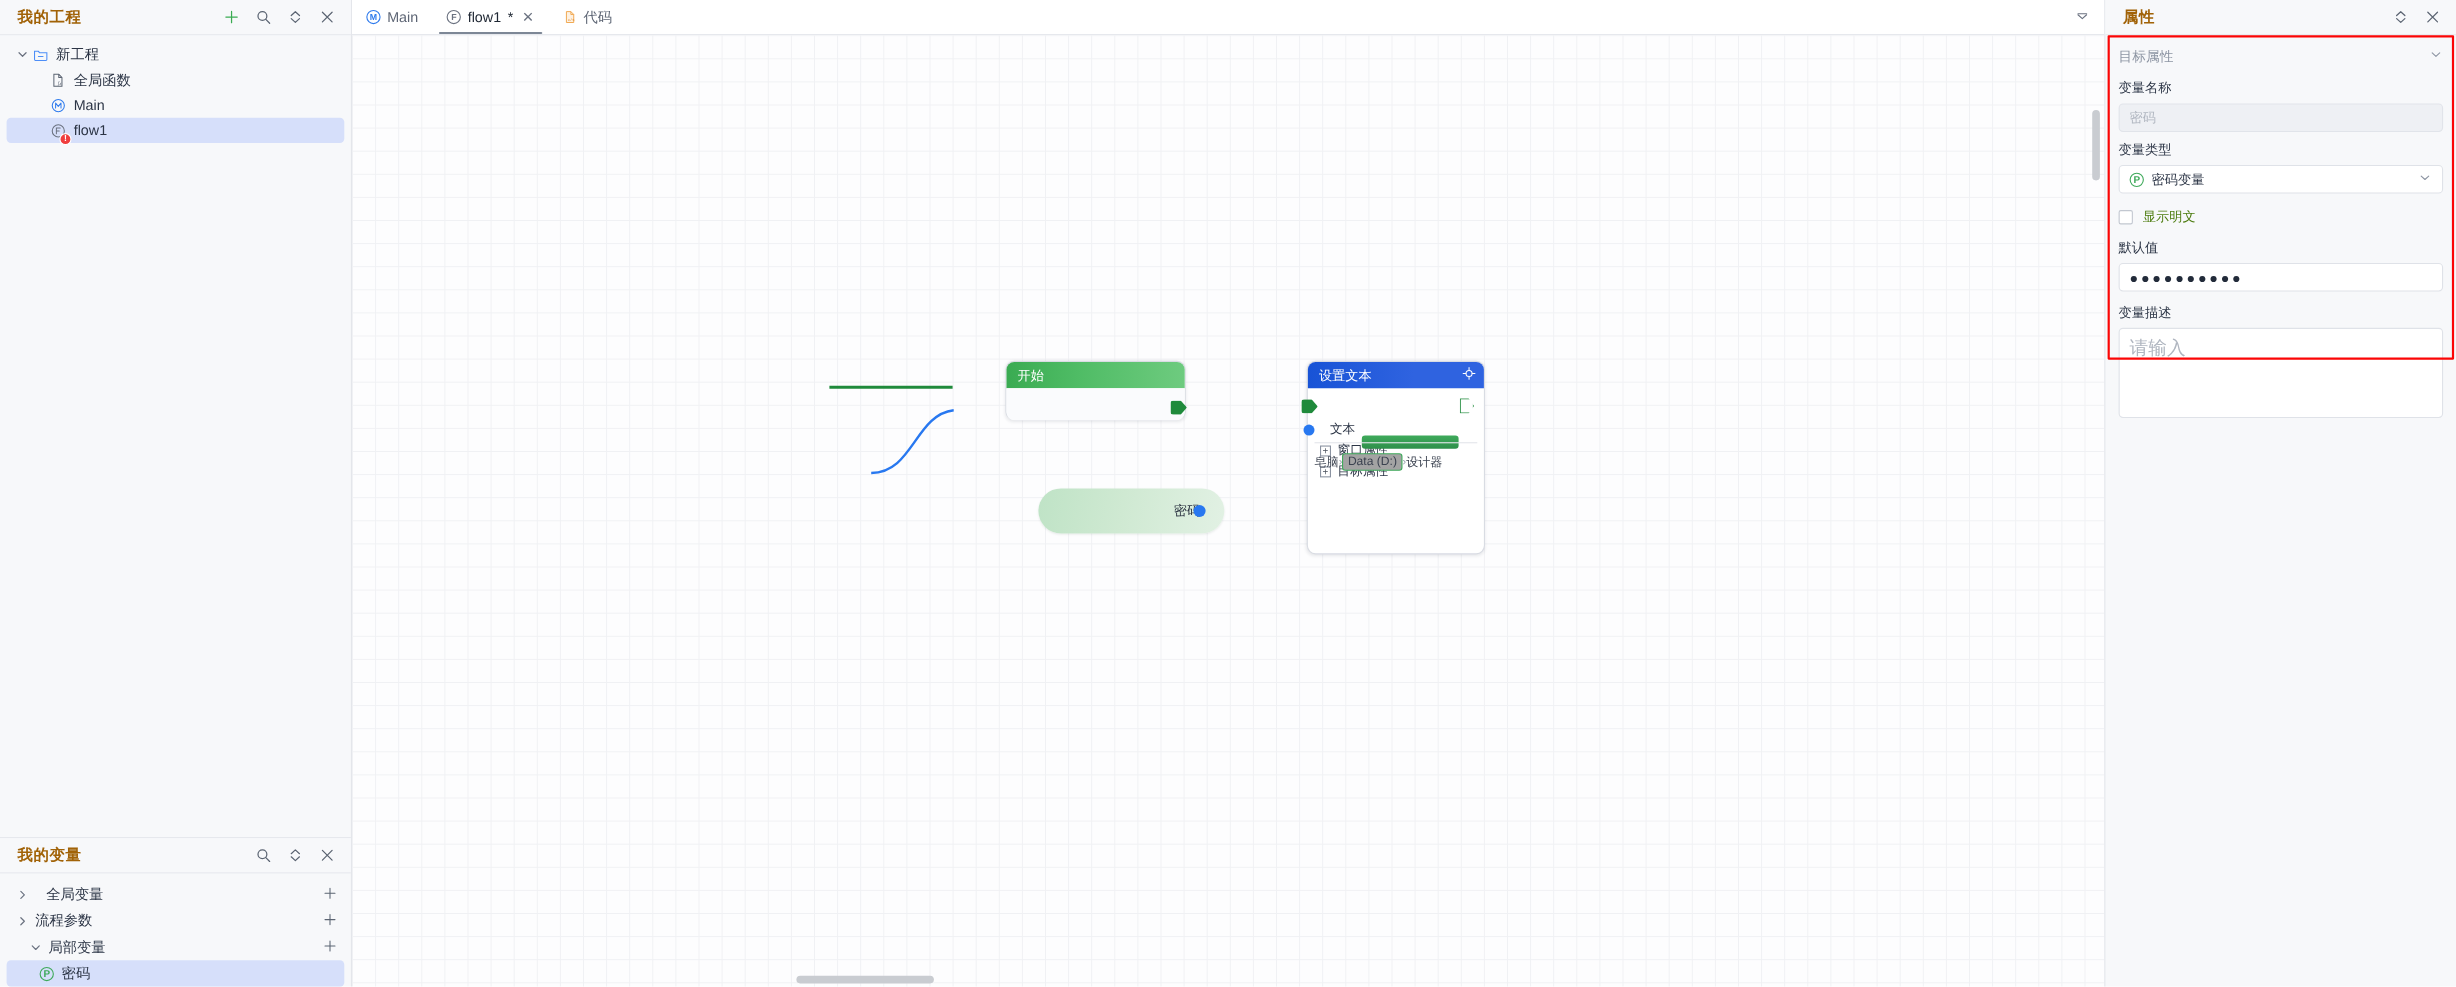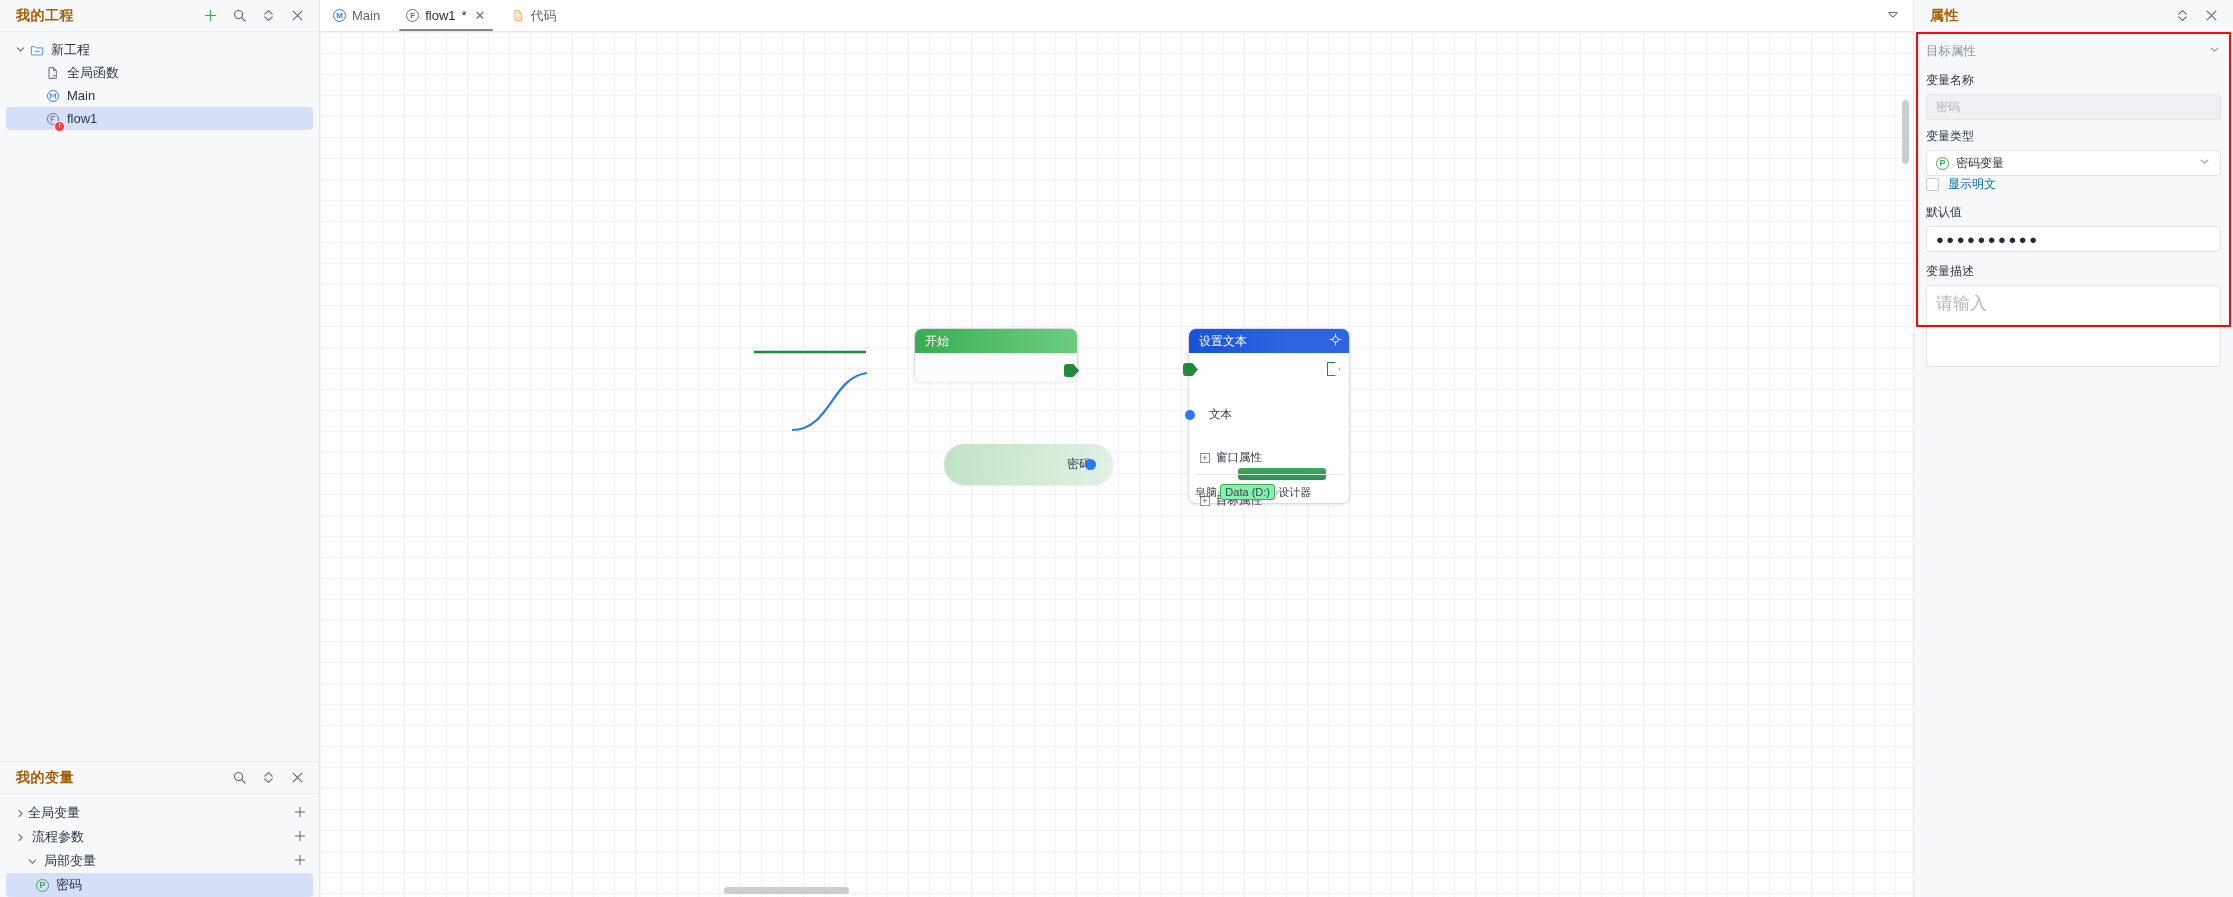--- a/index.html
+++ b/index.html
@@ -147,21 +147,21 @@
     position:absolute; left:-6px; top:4px;
     width:15px; height:13px; background:#1f8a3b;
     clip-path: polygon(0 0, 62% 0, 100% 50%, 62% 100%, 0 100%);
     border-radius: 3px 0 0 3px;
   }
   .port-out-shape {
     position:absolute; right: 9px; top: 3px;
     width:13px; height:14px; border:1.4px solid #1f8a3b; background:#fff;
     clip-path: polygon(0 0, 62% 0, 100% 50%, 62% 100%, 0 100%);
   }
-  .row-prop { height: 19px; display:flex; align-items:center; font-size:11.5px; color:#2b3445; padding-left:16px; position:relative;margin-top:24px;}
+  .row-prop { height: 19px; display:flex; align-items:center; font-size:11.5px; color:#2b3445; padding-left:16px; position:relative;}
   .dot-blue {
     position:absolute; left:-4px; top:5px; width:10px; height:10px; border-radius:50%;
     background:#2878f0;
   }
   .expander {
     width:10px; height:10px; border:1px solid #8b93a1; background:#fff;
     display:inline-flex; align-items:center; justify-content:center;
     font-size:9px; line-height:8px; color:#4a515d; margin-right:6px; flex:0 0 10px;
   }
   .settext-preview {
@@ -171,21 +171,21 @@
   .preview-greenbar {
     position:absolute; left: 49px; top: 8px; width: 88px; height: 12px;
     background: linear-gradient(180deg,#3faa5b,#2e8f4a); border-radius:3px;
   }
   .preview-line { position:absolute; left:6px; right:6px; top:14px; height:1px; background:#e3e5ea;}
   .preview-crumbs {
     position:absolute; left: 6px; right: 4px; top: 22px; height: 20px;
     display:flex; align-items:center; gap:0; font-size:11px; color:#3b4250;
   }
   .crumb-sel {
-    background:#86efac; border:1.2px solid #3faa5b; border-radius:3px;
+    background:#a3a3a3; border:1.2px solid #3faa5b; border-radius:3px;
     padding: 1px 4px; display:flex; align-items:center; gap:4px;
   }
   .crumb-sep { color:#9aa2ae; font-size:10px; }
 
   .node-var {
     left: 624px; top: 412px; width: 169px; height: 41px;
     border-radius: 21px;
     background: linear-gradient(100deg, #bfe3c6 0%, #cfe9d2 45%, #e2f1e4 100%);
     display:flex; align-items:center; justify-content:flex-end;
     padding-right: 22px; gap: 10px;
@@ -228,22 +228,22 @@
     background:#eef0f4; display:flex; align-items:center;
     padding: 0 9px; font-size:12px; color:#b0b6c0;
   }
   .select-box {
     height: 26px; border-radius:4px; border:1px solid #dfe2e8; background:#fff;
     display:flex; align-items:center; gap:7px; padding: 0 9px;
     font-size: 12px; color:#2b3445; cursor:pointer;
   }
   .select-box .chev { margin-left:auto; }
   .checkbox-row {
-    display:flex; align-items:center; gap:9px; margin-top: 0;
-    font-size: 12px; color:#0369a1; cursor:pointer;
+    display:flex; align-items:center; gap:9px; margin-top: 13px;
+    font-size: 12px; color:#4d7c0f; cursor:pointer;
   }
   .checkbox {
     width:13px; height:13px; border:1px solid #c2c7d0; border-radius:2px; background:#fff;
   }
   .pwd-input {
     height: 26px; border-radius:4px; border:1px solid #dfe2e8; background:#fff;
     display:flex; align-items:center; padding: 0 9px;
     letter-spacing: 2.5px; font-size: 13px; color:#222b3a;
   }
   .textarea {
@@ -375,21 +375,21 @@
         </div>
       </div>
 
       <div style="padding-top:7px;">
         <div class="var-group" style="padding-left:12px;">
           <span class="caret">
             <svg viewBox="0 0 12 12" width="11" height="11">
                 <path d="M4.3 2.5 7.8 6l-3.5 3.5" stroke="#6b7280" stroke-width="1.2" fill="none" stroke-linecap="round" stroke-linejoin="round"></path>
               </svg>
           </span>
-          <span style="margin-left:0;">全局变量</span>
+          <span style="margin-left:14px;">全局变量</span>
           <span class="plus">
             <svg viewBox="0 0 16 16" width="14" height="14">
                 <path d="M8 2.8v10.4M2.8 8h10.4" stroke="#5b6472" stroke-width="1.1" stroke-linecap="round"></path>
               </svg>
           </span>
         </div>
 
         <div class="var-group" style="padding-left:12px;">
           <span class="caret">
             <svg viewBox="0 0 12 12" width="11" height="11">

